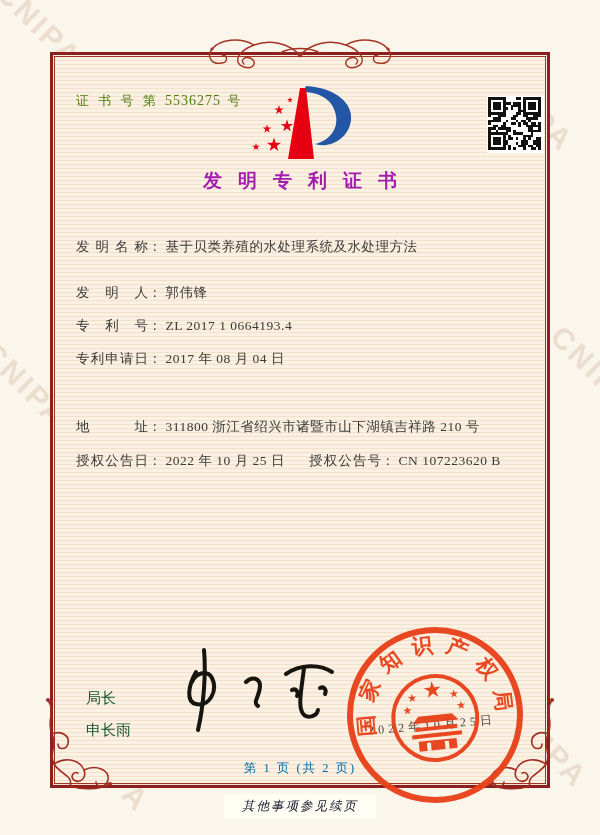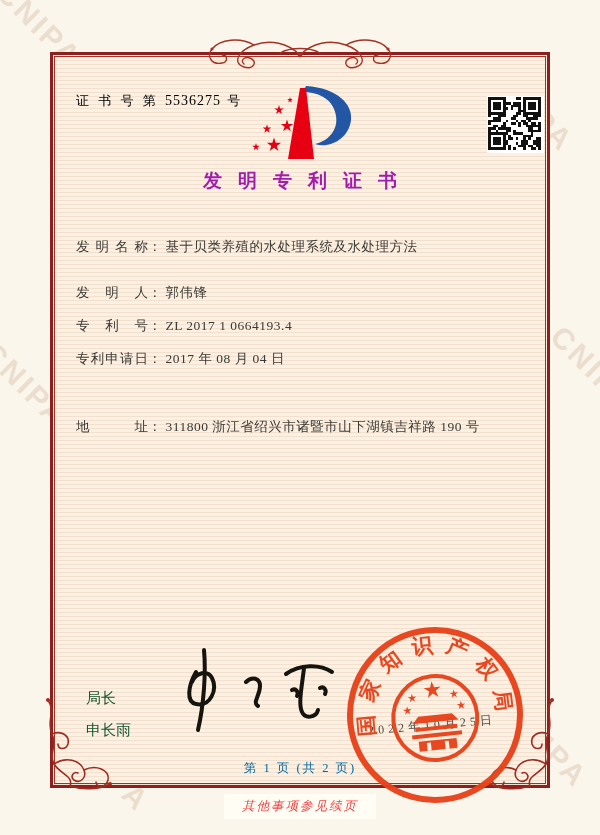--- a/index.html
+++ b/index.html
@@ -19,21 +19,21 @@
     position:absolute; left:50px; top:52px; width:500px; height:736px;
     border:3px solid #8e1f1f; box-sizing:border-box;
     background:
       repeating-linear-gradient(0deg, rgba(224,178,148,0.28) 0 1px, rgba(0,0,0,0) 1px 4px),
       #faf1e3;
   }
   .frame-inner{ position:absolute; inset:1px; border:1px solid #a33325; }
   .ornament{ position:absolute; pointer-events:none; }
   .cert-no{
     position:absolute; left:76px; top:92px; font-size:13px; letter-spacing:3px;
-    color:#000000;
+    color:#4d7c0f;
   }
   .cert-no .num{ letter-spacing:1px; font-size:14px; }
   .logo{ position:absolute; left:243px; top:85px; }
   .qr{ position:absolute; left:487px; top:96px; width:55px; height:55px; background:#fff; padding:1px;}
   .title{
     position:absolute; left:0; top:168px; width:100%;
     text-align:center; text-indent:16px; letter-spacing:16px;
     font-size:19px; font-weight:bold; color:#a21caf;
   }
   .row{ position:absolute; left:76px; width:452px; font-size:13.5px; color:#3b3a35;}
@@ -59,21 +59,21 @@
     transform:rotate(-5deg); z-index:1; white-space:nowrap;
   }
   .seal{ position:absolute; left:342px; top:622px; z-index:2; opacity:0.96; }
   .page-info{
     position:absolute; left:0; top:760px; width:100%; text-align:center;
     font-size:12.5px; letter-spacing:2px; color:#0369a1;
   }
   .cont-note{
     position:absolute; left:50%; top:794px; transform:translateX(-50%);
     background:#fffdf4; padding:4px 18px; font-size:12.5px; letter-spacing:2px;
-    color:#ef4444; font-style:italic; white-space:nowrap;
+    color:#0f172a; font-style:italic; white-space:nowrap;
   }
 </style>
 </head>
 <body>
 
 <div class="page">
 
   <div class="wm" style="left:-14px; top:8px;">CNIPA</div>
   <div class="wm" style="left:478px; top:92px;">CNIPA</div>
   <div class="wm" style="left:332px; top:238px;">CNIPA</div>
@@ -398,21 +398,27 @@
   <div class="row" style="top:284px;">
     <span class="row-label">发明人</span><span class="row-colon">：</span><span class="row-value">郭伟锋</span>
   </div>
   <div class="row" style="top:317px;">
     <span class="row-label">专利号</span><span class="row-colon">：</span><span class="row-value">ZL 2017 1 0664193.4</span>
   </div>
   <div class="row" style="top:350px;">
     <span class="row-label">专利申请日</span><span class="row-colon">：</span><span class="row-value">2017 年 08 月 04 日</span>
   </div>
   <div class="row" style="top:418px;">
-    <span class="row-label">地址</span><span class="row-colon">：</span><span class="row-value">311800 浙江省绍兴市诸暨市山下湖镇吉祥路 190 号</span>
+    <span class="row-label">地址</span><span class="row-colon">：</span><span class="row-value">311800 浙江省绍兴市诸暨市山下湖镇吉祥路 210 号</span>
+  </div>
+  <div class="row" style="top:452px;">
+    <span class="row-label">授权公告日</span><span class="row-colon">：</span><span class="row-value">2022 年 10 月 25 日</span>
+    <span class="pair2">
+      <span class="row-label">授权公告号</span><span class="row-colon">：</span><span class="row-value">CN 107223620 B</span>
+    </span>
   </div>
 
 
   <div class="official">
     <div>局长</div>
     <div>申长雨</div>
   </div>
 
   <svg class="sig" width="180" height="100" viewBox="0 0 180 100">
     <g fill="none" stroke="#16140f" stroke-width="4" stroke-linecap="round" stroke-linejoin="round">

